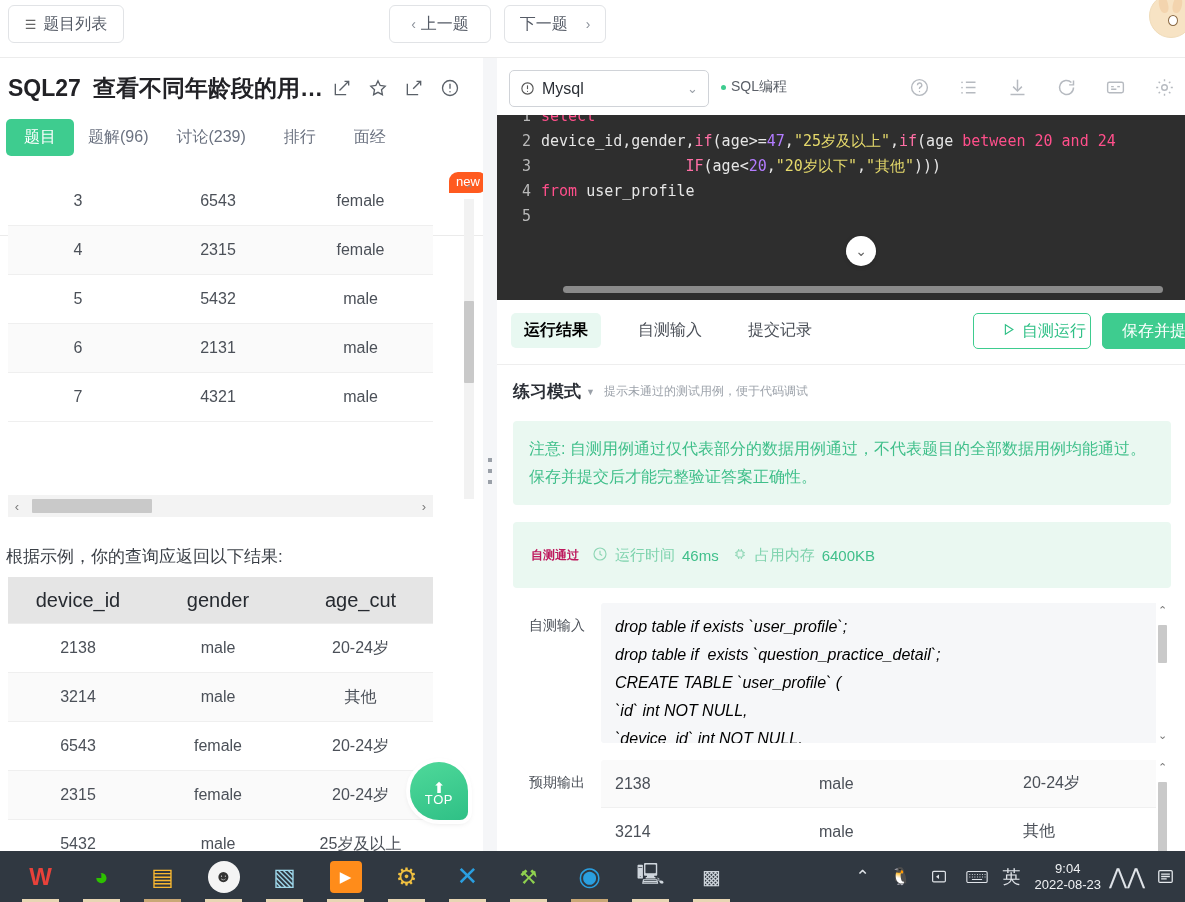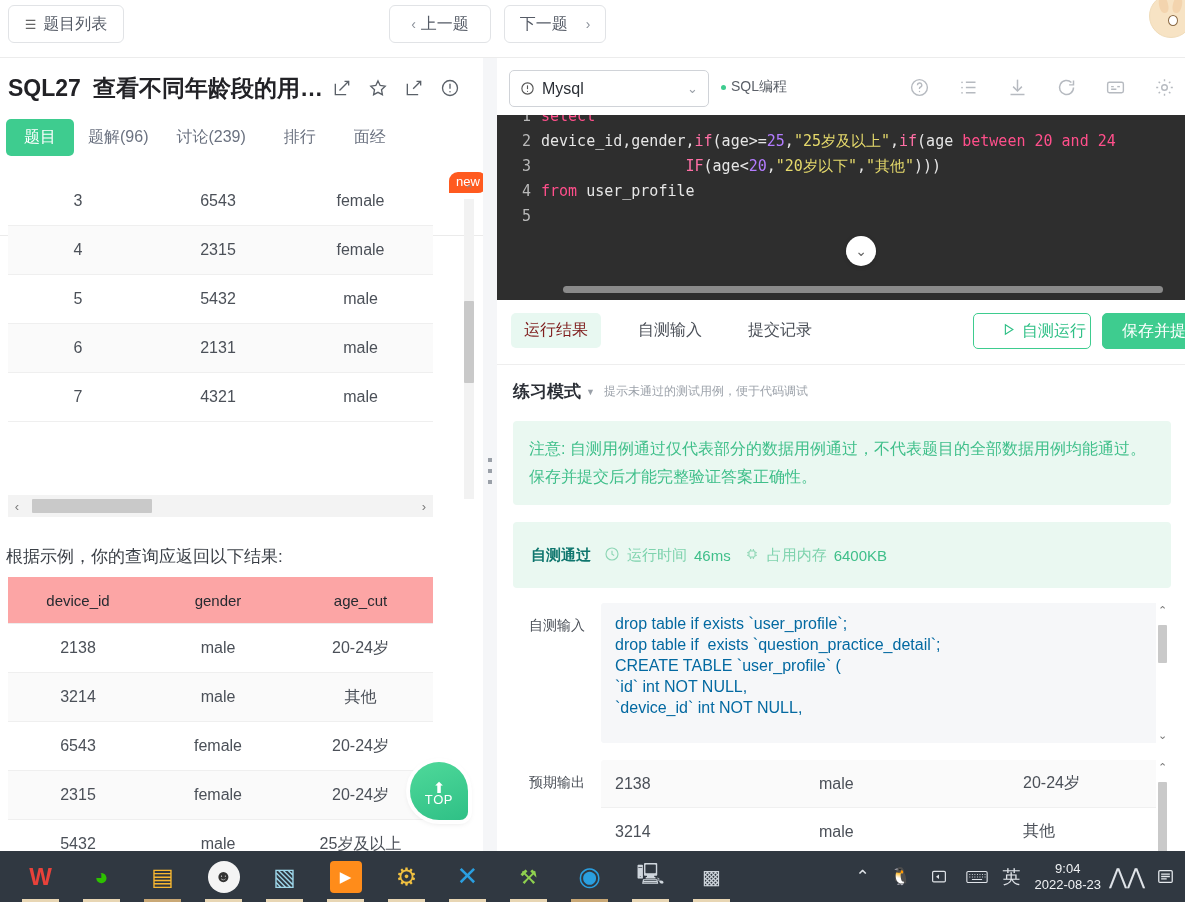--- a/index.html
+++ b/index.html
@@ -47,21 +47,21 @@
   .new-badge{
     position:absolute;left:449px;top:114px;background:#ff5a1f;color:#fff;font-size:13px;
     border-radius:9px 9px 9px 0;padding:2px 7px 3px 7px;line-height:1.25;
   }
   .tabs-underline{position:absolute;left:0;top:177px;width:483px;height:1px;background:#ebebeb;}
 
   
   .ex-table{position:absolute;left:8px;top:119px;width:425px;}
   .row{display:flex;height:48px;align-items:center;border-bottom:1px solid #efefef;font-size:16px;color:#4b5058;}
   .row.alt{background:#fafafa;}
-  .row.head{background:#fca5a5;color:#262a30;font-size:15px;font-weight:500;height:46px;border-bottom:1px solid #ededed;}
+  .row.head{background:#e5e5e5;color:#262a30;font-size:20px;font-weight:500;height:46px;border-bottom:1px solid #ededed;}
   .row .c1{flex:0 0 140px;text-align:center;}
   .row .c2{flex:0 0 140px;text-align:center;}
   .row .c3{flex:1;text-align:center;}
   .hscroll{
     position:absolute;left:8px;top:437px;width:425px;height:22px;background:#f3f3f3;
     display:flex;align-items:center;justify-content:space-between;
   }
   .hscroll .arrow{font-size:13px;color:#7a7a7a;width:18px;text-align:center;cursor:pointer;}
   .hthumb{position:absolute;left:24px;top:4px;width:120px;height:14px;background:#c9c9c9;border-radius:1px;cursor:pointer;}
   .prompt-text{position:absolute;left:6px;top:487px;font-size:17px;color:#3a3f46;}
@@ -113,21 +113,21 @@
   .code-hscroll{position:absolute;left:0;bottom:4px;width:688px;height:10px;}
   .code-hthumb{position:absolute;left:66px;top:0;width:600px;height:7px;background:#8a8a8a;border-radius:4px;cursor:pointer;}
   .collapse-btn{
     position:absolute;left:349px;top:178px;width:30px;height:30px;border-radius:50%;background:#fff;
     box-shadow:0 1px 4px rgba(0,0,0,.18);display:flex;align-items:center;justify-content:center;cursor:pointer;
     font-size:14px;color:#666;z-index:5;
   }
 
   .res-bar{position:absolute;left:0;top:248px;width:688px;height:58px;}
   .rtab{position:absolute;top:7px;font-size:16px;color:#4a4f57;padding:7px 13px;border-radius:5px;cursor:pointer;white-space:nowrap;}
-  .rtab.active{background:#e8f8f1;color:#7f1d1d;font-weight:normal;}
+  .rtab.active{background:#e8f8f1;color:#000000;font-weight:bold;}
   .rbtn{
     position:absolute;top:7px;height:36px;box-sizing:border-box;border-radius:5px;display:flex;align-items:center;
     justify-content:center;font-size:16px;cursor:pointer;white-space:nowrap;gap:6px;
   }
   #btn-run{left:476px;width:118px;border:1px solid #3ecc8f;color:#2fc086;background:#fff;padding-left:23px;}
   #btn-submit{left:605px;width:120px;background:#3ecc8f;color:#fff;border:1px solid #3ecc8f;}
   .res-sep{position:absolute;left:0;top:306px;width:688px;height:1px;background:#eee;}
 
   .mode-row{position:absolute;left:16px;top:322px;display:flex;align-items:center;gap:9px;}
   .mode-name{font-size:17px;font-weight:bold;color:#2b2f36;cursor:pointer;}
@@ -135,32 +135,32 @@
   .mode-hint{font-size:12px;color:#9ca2aa;}
 
   .notice{
     position:absolute;left:16px;top:363px;width:658px;box-sizing:border-box;background:#eaf8f1;border-radius:4px;
     padding:14px 16px;font-size:16px;line-height:28px;color:#3fbf8a;
   }
   .passbox{
     position:absolute;left:16px;top:464px;width:658px;height:66px;box-sizing:border-box;background:#eaf8f1;border-radius:4px;
     display:flex;align-items:center;padding:0 18px;gap:13px;
   }
-  .pass-label{font-size:15px;font-weight:bold;color:#0f766e;}
+  .pass-label{font-size:12px;font-weight:bold;color:#be185d;}
   .metric{display:flex;align-items:center;gap:7px;font-size:15px;color:#7fd3ae;}
   .metric b{color:#3fbf8a;font-weight:normal;}
 
   .io-row{position:absolute;left:16px;display:flex;gap:0;}
   .io-label{width:88px;flex:0 0 88px;font-size:14px;color:#4a4f57;padding-top:14px;text-align:right;padding-right:16px;box-sizing:border-box;}
   .io-box{
     position:relative;box-sizing:border-box;background:#f6f7f9;border-radius:3px;overflow:hidden;
   }
   #io-input{top:545px;}
   #io-input .io-box{width:568px;height:140px;padding:10px 14px;}
-  .io-code{font-size:16px;line-height:21px;color:#0369a1;white-space:pre;font-family:"Liberation Sans",sans-serif;}
+  .io-code{font-size:16px;line-height:28px;color:#000000;white-space:pre;font-family:"Liberation Sans",sans-serif;font-style:italic;}
   #io-output{top:702px;}
   #io-output .io-box{width:568px;height:150px;padding:0;background:#fff;}
   .orow{display:flex;height:47px;align-items:center;font-size:16px;color:#4b5058;border-bottom:1px solid #f0f0f0;}
   .orow.alt{background:#fafafa;}
   .orow .oc{flex:0 0 190px;padding-left:14px;}
   .ioscroll{position:absolute;right:0;top:0;width:13px;height:100%;background:#fff;}
   .ioscroll .a{position:absolute;left:0;width:13px;text-align:center;font-size:11px;color:#777;cursor:pointer;}
   .ioscroll .a.up{top:1px;}
   .ioscroll .a.dn{bottom:1px;}
   .iothumb{position:absolute;left:2px;width:9px;background:#c9c9c9;border-radius:1px;cursor:pointer;}
@@ -396,21 +396,21 @@
               <circle cx="12" cy="12" r="3.2"></circle>
               <path d="M12 2.5v2.3M12 19.2v2.3M21.5 12h-2.3M4.8 12H2.5M18.7 5.3l-1.6 1.6M6.9 17.1l-1.6 1.6M18.7 18.7l-1.6-1.6M6.9 6.9 5.3 5.3"></path>
             </svg>
         </span>
       </div>
     </div>
 
     <div class="code-area">
       <div class="code-inner">
         <div class="code-line"><span class="ln">1</span><span class="k-kw">select</span></div>
-        <div class="code-line"><span class="ln">2</span><span>device_id,gender,<span class="k-fn">if</span>(age&gt;=<span class="k-num">25</span>,<span class="k-str">"25岁及以上"</span>,<span class="k-fn">if</span>(age <span class="k-kw">between</span> <span class="k-kw">20</span> <span class="k-kw">and</span> <span class="k-kw">24</span></span></div>
+        <div class="code-line"><span class="ln">2</span><span>device_id,gender,<span class="k-fn">if</span>(age&gt;=<span class="k-num">47</span>,<span class="k-str">"25岁及以上"</span>,<span class="k-fn">if</span>(age <span class="k-kw">between</span> <span class="k-kw">20</span> <span class="k-kw">and</span> <span class="k-kw">24</span></span></div>
         <div class="code-line"><span class="ln">3</span><span>                <span class="k-fn">IF</span>(age&lt;<span class="k-num">20</span>,<span class="k-str">"20岁以下"</span>,<span class="k-str">"其他"</span>)))</span></div>
         <div class="code-line"><span class="ln">4</span><span><span class="k-kw">from</span> user_profile</span></div>
         <div class="code-line"><span class="ln">5</span><span></span></div>
       </div>
       <div class="code-hscroll">
         <div class="code-hthumb"></div>
       </div>
     </div>
     <div class="collapse-btn">⌄</div>
 

